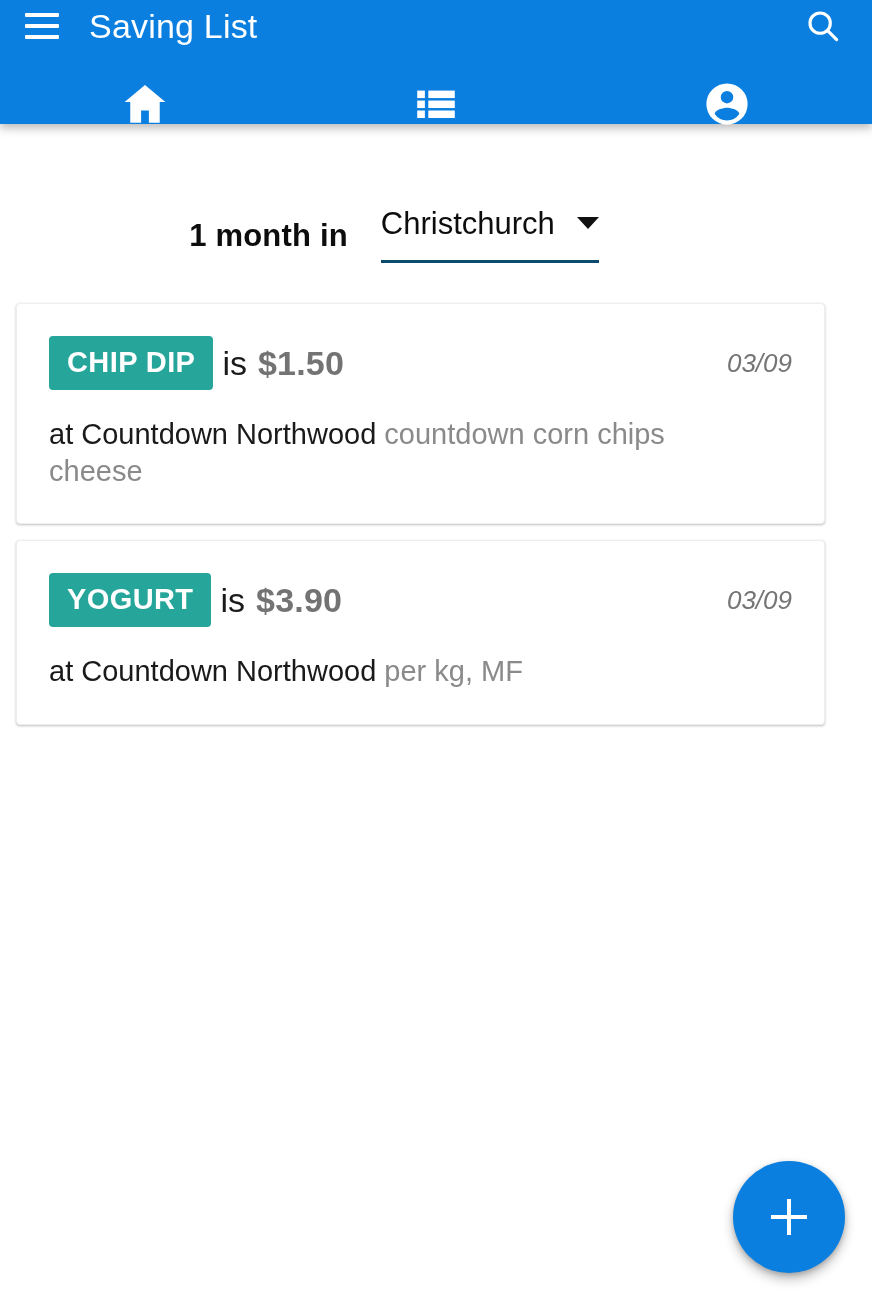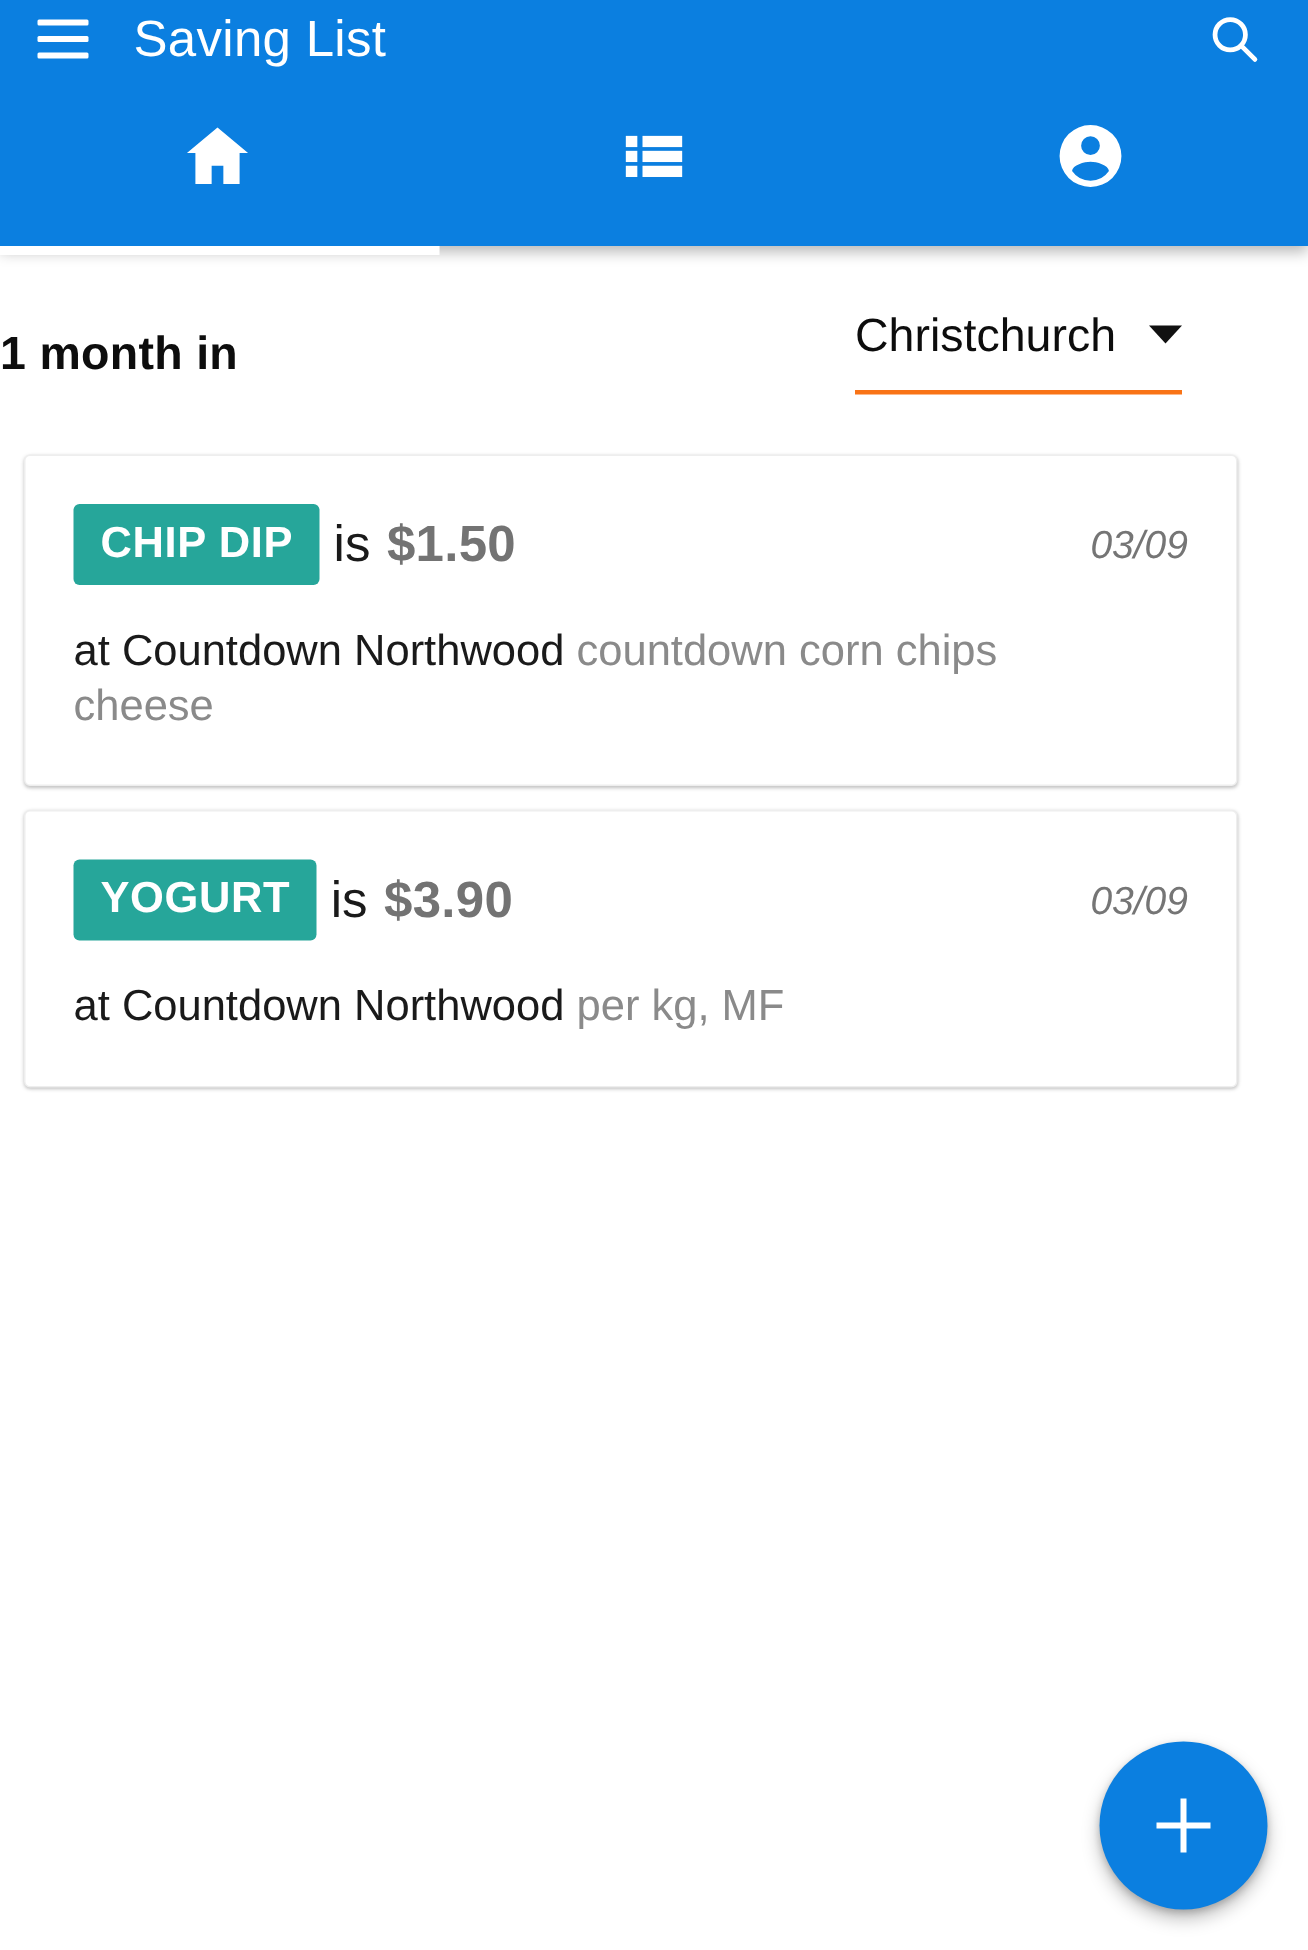--- a/index.html
+++ b/index.html
@@ -18,21 +18,21 @@
     height: 1300px;
     background: #ffffff;
     overflow: hidden;
   }
 
   
   .appbar {
     position: absolute;
     top: 0; left: 0;
     width: 872px;
-    height: 164px;
+    height: 124px;
     background: #0B7FE0;
     box-shadow: 0 4px 9px rgba(0,0,0,0.28);
     z-index: 5;
   }
 
   .appbar-top {
     position: relative;
     height: 52px;
     display: flex;
     align-items: center;
@@ -111,35 +111,35 @@
   }
 
   
   .filter-row {
     position: absolute;
     top: 170px; left: 0;
     width: 788px;
     height: 130px;
     display: flex;
     align-items: center;
-    justify-content: space-between;
+    justify-content: center;
   }
   .filter-label {
     font-size: 31px;
     font-weight: bold;
     color: #0d0d0d;
     line-height: 1;
     margin-right: 33px;
     letter-spacing: 0.2px;
   }
   .filter-select {
     position: relative;
     min-width: 200px;
     padding-bottom: 21px;
-    border-bottom: 3px solid #f97316;
+    border-bottom: 3px solid #0c4a6e;
     display: flex;
     align-items: center;
     cursor: pointer;
   }
   .filter-value {
     font-size: 31px;
     color: #0d0d0d;
     line-height: 1;
     white-space: nowrap;
   }

